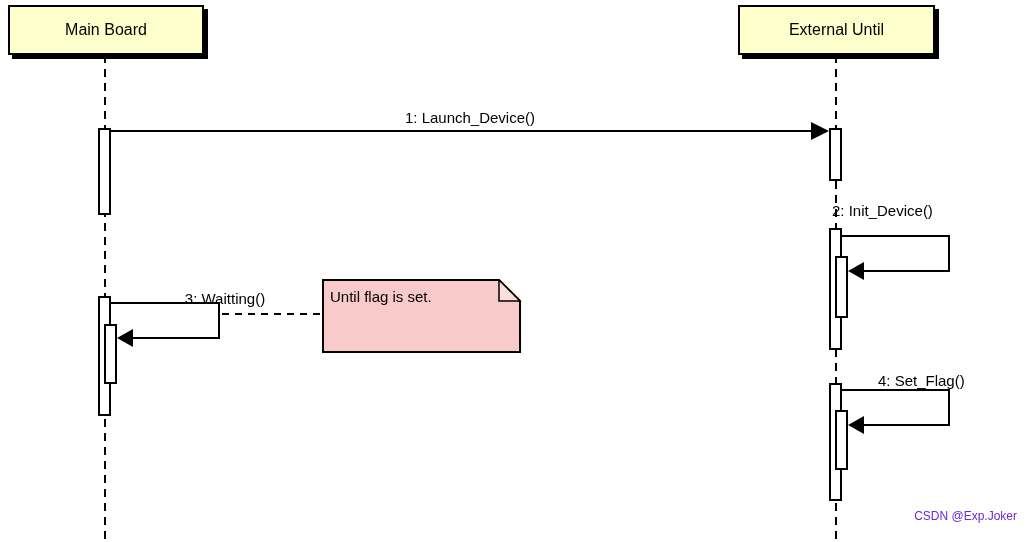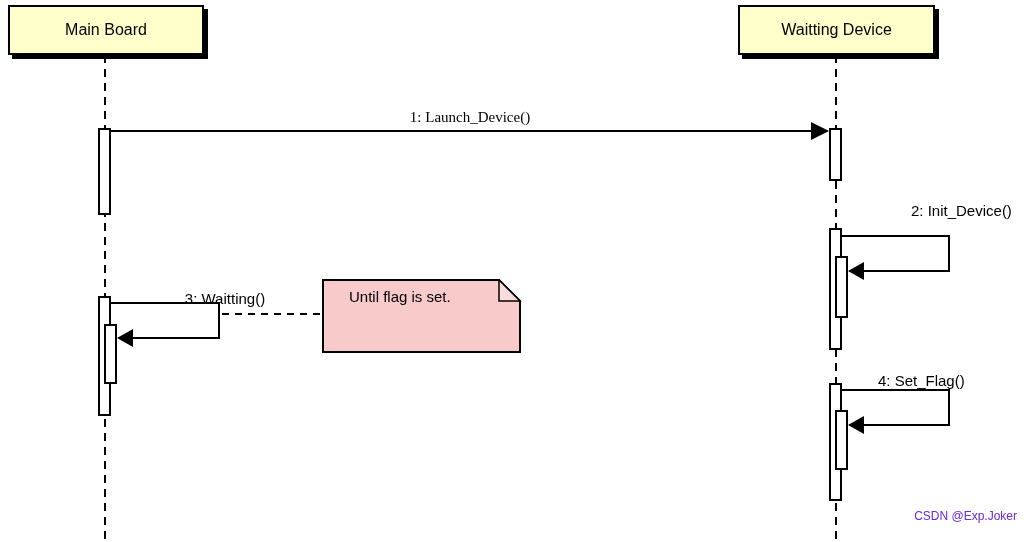--- a/index.html
+++ b/index.html
@@ -50,45 +50,45 @@
     border-left: 18px solid #000;
   }
   .arrow-left {
     position: absolute; width: 0; height: 0;
     border-top: 9px solid transparent;
     border-bottom: 9px solid transparent;
     border-right: 16px solid #000;
   }
   .msg-label { position: absolute; font-size: 15px; white-space: nowrap; }
   .note-svg { position: absolute; }
-  .note-text { position: absolute; font-size: 15px; white-space: nowrap; margin-left: 19px; }
+  .note-text { position: absolute; font-size: 15px; white-space: nowrap; }
   .watermark { position: absolute; font-size: 12px; color: #6d28d9; white-space: nowrap; }
 </style>
 </head>
 <body>
 
 <div id="stage">
 
   <div class="lifeline" style="left:104px; top:55px; height:487px;"></div>
   <div class="lifeline" style="left:835px; top:55px; height:487px;"></div>
 
   <div class="actor" style="left:8px; top:5px; width:192px;">
     <span>Main Board</span>
   </div>
   <div class="actor" style="left:738px; top:5px; width:193px;">
-    <span>Waitting Device</span>
+    <span>External Until</span>
   </div>
 
-  <div class="msg-label" style="left:340px; top:109px; width:260px; text-align:center;font-family:Liberation Serif, serif;">1: Launch_Device()</div>
+  <div class="msg-label" style="left:340px; top:109px; width:260px; text-align:center;">1: Launch_Device()</div>
   <div class="hline" style="left:111px; top:130px; width:700px;"></div>
   <div class="activation" style="left:98px; top:128px; height:87px;"></div>
   <div class="activation" style="left:829px; top:128px; height:53px;"></div>
   <div class="arrow-right" style="left:811px; top:122px;"></div>
 
-  <div class="msg-label" style="left:911px; top:202px;">2: Init_Device()</div>
+  <div class="msg-label" style="left:832px; top:202px;">2: Init_Device()</div>
   <div class="activation" style="left:829px; top:228px; height:122px;"></div>
   <div class="activation" style="left:835px; top:256px; height:62px;"></div>
   <div class="hline" style="left:842px; top:235px; width:108px;"></div>
   <div class="vline" style="left:948px; top:235px; height:37px;"></div>
   <div class="hline" style="left:864px; top:270px; width:86px;"></div>
   <div class="arrow-left" style="left:848px; top:262px;"></div>
 
   <div class="msg-label" style="left:160px; top:290px; width:130px; text-align:center;">3: Waitting()</div>
   <div class="activation" style="left:98px; top:296px; height:120px;"></div>
   <div class="activation" style="left:104px; top:324px; height:60px;"></div>

